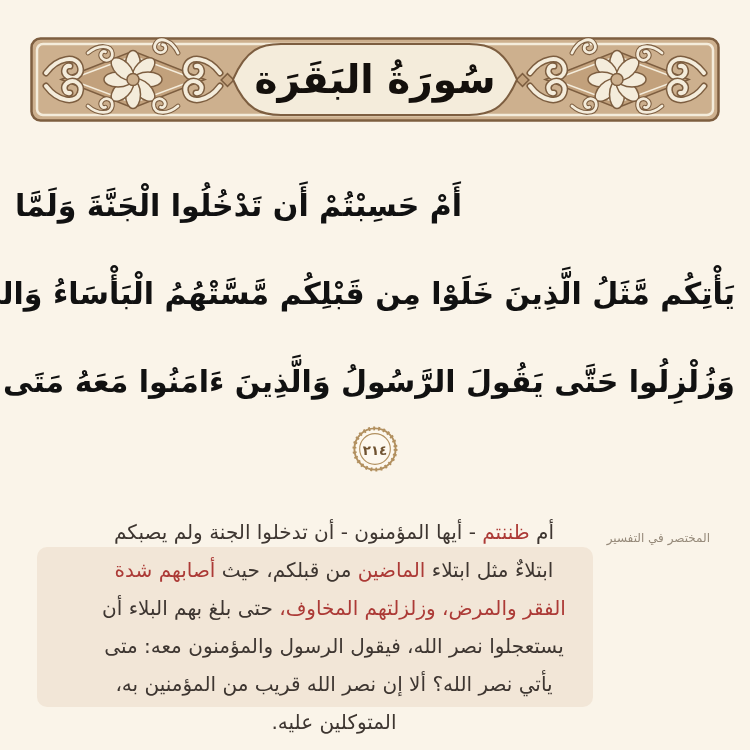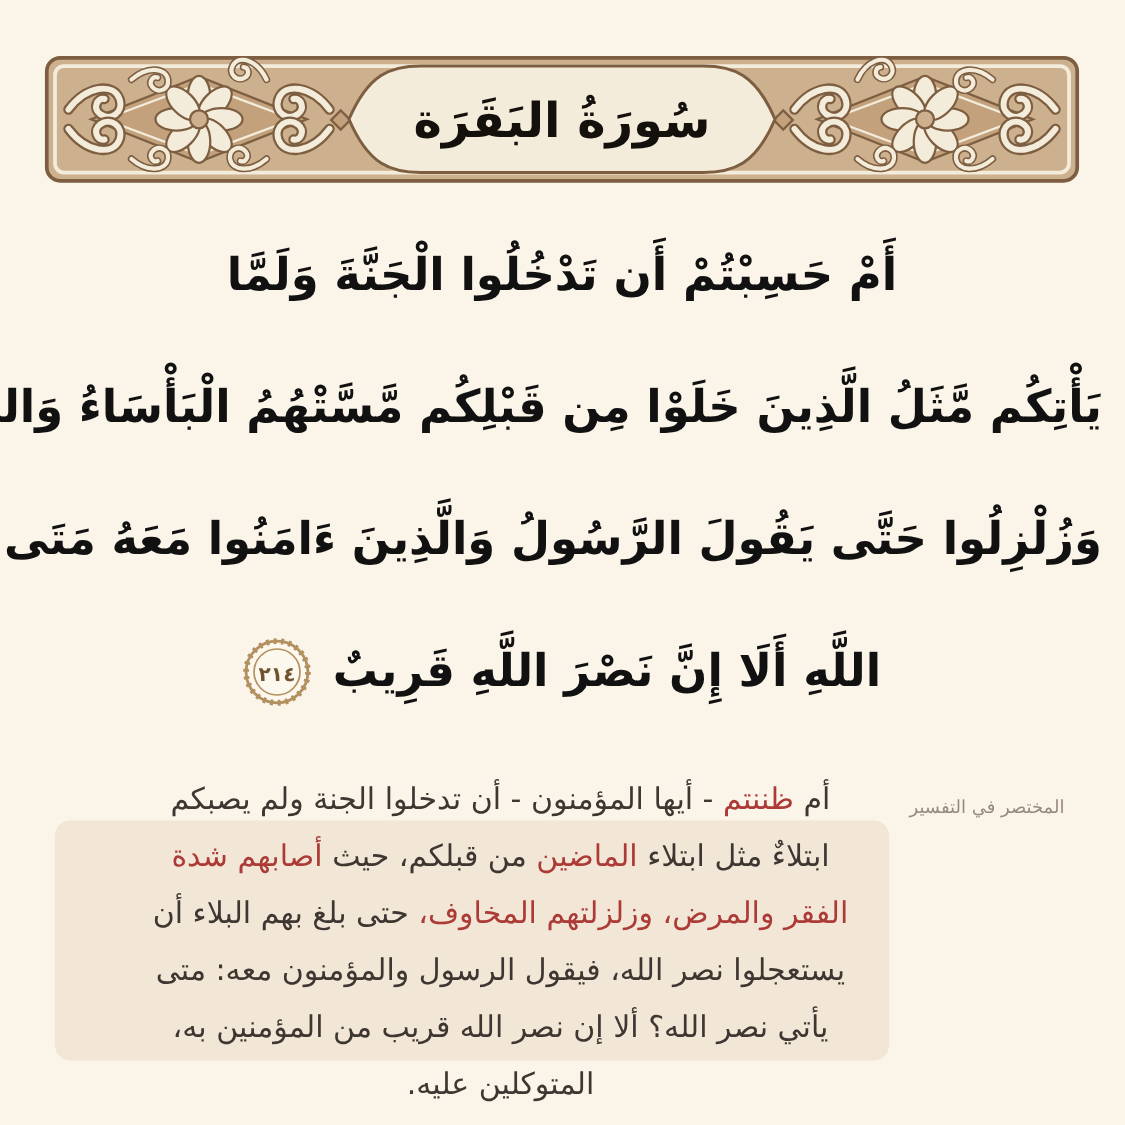--- a/index.html
+++ b/index.html
@@ -9,31 +9,31 @@
     --tafsir-highlight:#ac3a36; --medallion-gold:#b2905f;
   }
   html,body{margin:0;padding:0;background:var(--page-bg);}
   .page{position:relative;width:750px;height:750px;overflow:hidden;
         background:var(--page-bg);font-family:"DejaVu Sans",sans-serif;}
 
   
   .band-wrap{position:absolute;left:30px;top:37px;width:690px;height:85px;}
   .band-title{position:absolute;left:0;right:0;top:37px;height:85px;
         display:flex;align-items:center;justify-content:center;
-        font-size:32px;font-weight:700;color:#14100c;direction:rtl;}
+        font-size:39px;font-weight:700;color:#14100c;direction:rtl;}
   .f-tan{fill:var(--band-tan);} .f-tan2{fill:var(--band-tan-dark);}
   .f-cream{fill:var(--band-cream);} .f-paper{fill:#fdf8ee;}
   .s-dark{stroke:var(--band-outline);} .s-cream{stroke:var(--band-cream);}
   .s-gold{stroke:var(--medallion-gold);}
   .curl-under{stroke:var(--band-outline);stroke-width:7;stroke-linecap:round;fill:none;}
   .curl-over{stroke:var(--band-cream);stroke-width:4;stroke-linecap:round;fill:none;}
 
   
-  .quran{position:absolute;left:15px;right:15px;top:140px;direction:rtl;
-        text-align:center;color:var(--quran-ink);}
+  .quran{position:absolute;left:15px;right:15px;top:162px;direction:rtl;
+        text-align:left;color:var(--quran-ink);}
   .q-line{line-height:88px;font-size:30px;font-weight:700;white-space:nowrap;}
   .q-last{display:flex;align-items:center;justify-content:center;gap:14px;direction:rtl;}
   .medallion{flex:0 0 auto;}
   .medallion-num{font:700 14px "DejaVu Sans",sans-serif;fill:#6f5230;}
 
   
   .source-label{position:absolute;top:531px;right:40px;font-size:12px;
         color:var(--label-gray);direction:rtl;}
   .tafsir-box{position:absolute;left:37px;top:547px;width:556px;height:160px;
         background:var(--tafsir-box-bg);border-radius:10px;box-sizing:border-box;
@@ -94,21 +94,20 @@
       <path d="M203,42.5 C216,12 231,7 251,7 L439,7 C459,7 474,12 487,42.5 C474,73 459,78 439,78 L251,78 C231,78 216,73 203,42.5 Z" class="f-cream s-dark" stroke-width="2"></path>
     </svg>
   </div>
   <div class="band-title">سُورَةُ البَقَرَة</div>
 
   <div class="quran">
     <div class="q-line">أَمْ حَسِبْتُمْ أَن تَدْخُلُوا الْجَنَّةَ وَلَمَّا</div>
     <div class="q-line">يَأْتِكُم مَّثَلُ الَّذِينَ خَلَوْا مِن قَبْلِكُم مَّسَّتْهُمُ الْبَأْسَاءُ وَالضَّرَّاءُ</div>
     <div class="q-line">وَزُلْزِلُوا حَتَّى يَقُولَ الرَّسُولُ وَالَّذِينَ ءَامَنُوا مَعَهُ مَتَى نَصْرُ</div>
     <div class="q-line q-last">
-      <span>اللَّهِ أَلَا إِنَّ نَصْرَ اللَّهِ قَرِيبٌ</span>
       <svg class="medallion" viewBox="0 0 48 48" width="46" height="46">
         <circle cx="24" cy="24" r="21.5" class="f-paper s-gold" stroke-width="2"></circle>
         <circle cx="24" cy="24" r="21.5" fill="none" class="s-gold" stroke-width="4" stroke-dasharray="2 3.2"></circle>
         <circle cx="24" cy="24" r="16" fill="none" class="s-gold" stroke-width="1.2"></circle>
         <text x="24" y="30" text-anchor="middle" class="medallion-num">٢١٤</text>
       </svg>
     </div>
   </div>
 
   <div class="source-label">المختصر في التفسير</div>

